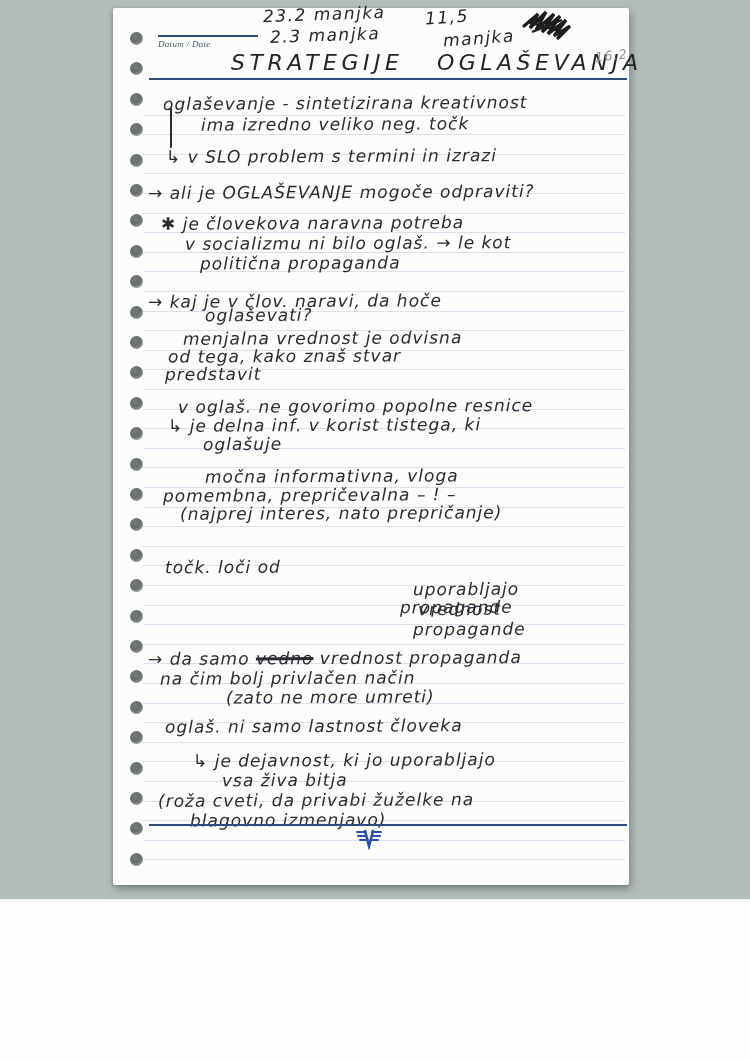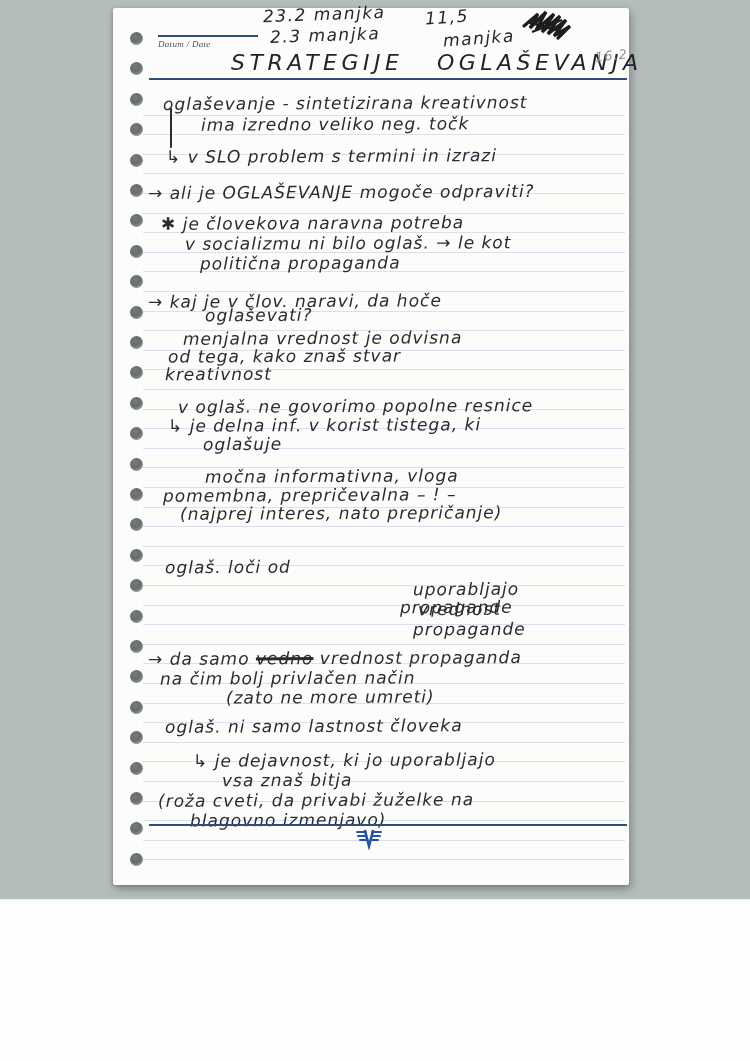--- a/index.html
+++ b/index.html
@@ -121,40 +121,40 @@
     <div class="v-stroke" style="left:57px;top:100px;height:40px;"></div>
     <div class="hw" style="left:53px;top:138px;">↳ v SLO problem s termini in izrazi</div>
     <div class="hw" style="left:35px;top:174px;">→ ali je OGLAŠEVANJE mogoče odpraviti?</div>
     <div class="hw" style="left:48px;top:205px;">✱ je človekova naravna potreba</div>
     <div class="hw" style="left:72px;top:225px;">v socializmu ni bilo oglaš. → le kot</div>
     <div class="hw" style="left:87px;top:245px;">politična propaganda</div>
     <div class="hw" style="left:35px;top:283px;">→ kaj je v člov. naravi, da hoče</div>
     <div class="hw" style="left:92px;top:297px;">oglaševati?</div>
     <div class="hw" style="left:70px;top:320px;">menjalna vrednost je odvisna</div>
     <div class="hw" style="left:55px;top:338px;">od tega, kako znaš stvar</div>
-    <div class="hw" style="left:52px;top:356px;">kreativnost</div>
+    <div class="hw" style="left:52px;top:356px;">predstavit</div>
     <div class="hw" style="left:65px;top:388px;">v oglaš. ne govorimo popolne resnice</div>
     <div class="hw" style="left:55px;top:407px;">↳ je delna inf. v korist tistega, ki</div>
     <div class="hw" style="left:90px;top:426px;">oglašuje</div>
     <div class="hw" style="left:92px;top:458px;">močna informativna, vloga</div>
     <div class="hw" style="left:50px;top:477px;">pomembna, prepričevalna – ! –</div>
     <div class="hw" style="left:67px;top:495px;">(najprej interes, nato prepričanje)</div>
-    <div class="hw" style="left:52px;top:549px;">oglaš. loči od</div>
+    <div class="hw" style="left:52px;top:549px;">točk. loči od</div>
     <div class="hw" style="left:287px;top:549px;margin-top:40px;">propagande</div>
     <div class="hw" style="left:300px;top:571px;">uporabljajo</div>
     <div class="hw" style="left:305px;top:591px;">vrednost</div>
     <div class="hw" style="left:300px;top:611px;">propagande</div>
 
     <div class="hw" style="left:35px;top:640px;"><span>→ da samo </span><span class="strike">vedno</span><span> vrednost propaganda</span></div>
 
     <div class="hw" style="left:47px;top:660px;">na čim bolj privlačen način</div>
     <div class="hw" style="left:113px;top:679px;">(zato ne more umreti)</div>
     <div class="hw" style="left:52px;top:708px;">oglaš. ni samo lastnost človeka</div>
     <div class="hw" style="left:80px;top:742px;">↳ je dejavnost, ki jo uporabljajo</div>
-    <div class="hw" style="left:109px;top:762px;">vsa znaš bitja</div>
+    <div class="hw" style="left:109px;top:762px;">vsa živa bitja</div>
     <div class="hw" style="left:45px;top:782px;">(roža cveti, da privabi žuželke na</div>
     <div class="hw" style="left:77px;top:802px;">blagovno izmenjavo)</div>
 
     <div class="navy-rule" style="left:36px;top:816px;width:478px;"></div>
     <svg id="logo" width="28" height="22" viewBox="0 0 28 22">
       <g stroke="#2653a6" fill="none" stroke-linecap="round">
         <path d="M2 4 H11" stroke-width="2"></path>
         <path d="M3 8 H11" stroke-width="2"></path>
         <path d="M5 12 H11" stroke-width="2"></path>
         <path d="M26 4 H17" stroke-width="2"></path>

